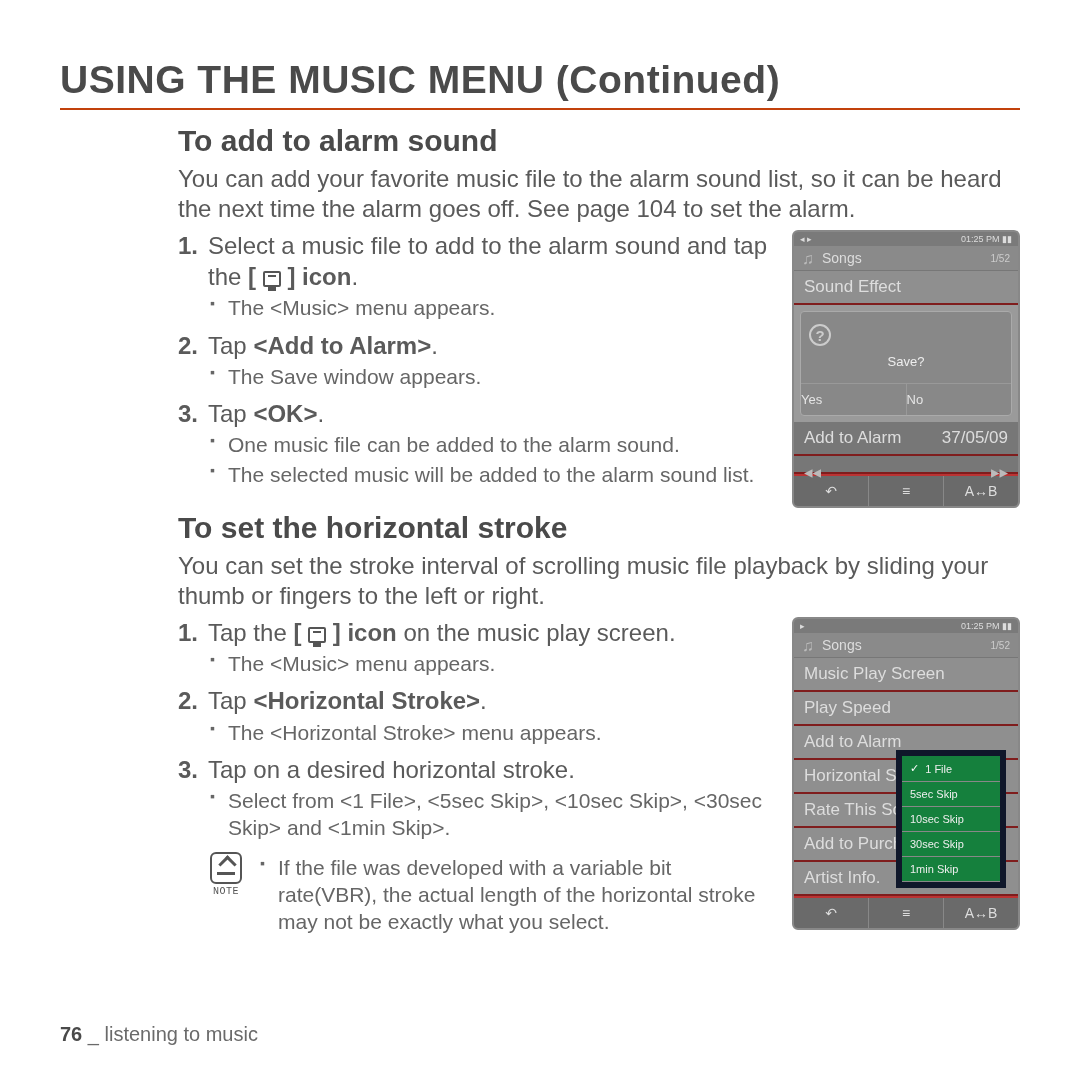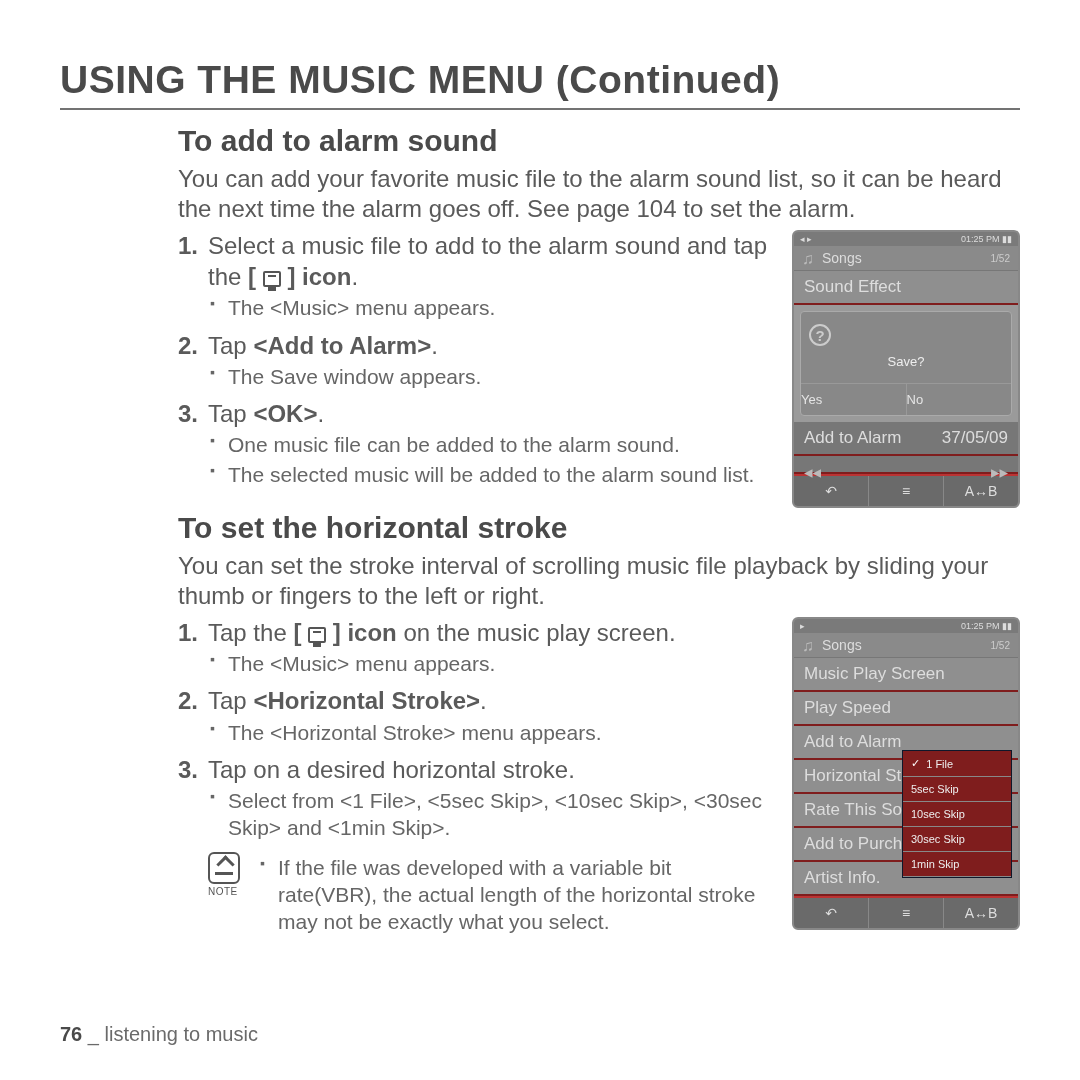--- a/index.html
+++ b/index.html
@@ -9,21 +9,21 @@
     background: #fff;
     font-family: Arial, Helvetica, sans-serif;
     color: #5a5a5a;
     position: relative;
     padding: 58px 60px 0 60px;
   }
   h1.title {
     font-size: 39px;
     font-weight: bold;
     color: #4a4a4a;
-    border-bottom: 2px solid #737373;
+    border-bottom: 2px solid #c2410c;
     padding-bottom: 6px;
     margin-bottom: 14px;
     letter-spacing: 0.5px;
   }
   h2.subhead {
     font-size: 30px;
     font-weight: bold;
     color: #4a4a4a;
     margin-top: 8px;
     margin-bottom: 6px;
@@ -103,24 +103,25 @@
   .note-row {
     display: flex;
     gap: 14px;
     margin-top: 10px;
     padding-left: 30px;
   }
   .note-badge {
     width: 36px;
     display: flex;
     flex-direction: column;
-    align-items: flex-start;
+    align-items: center;
     font-size: 10px;
     letter-spacing: 0.5px;
     color: #555;
+    font-family: Liberation Mono, monospace;
   }
   .note-badge .box {
     width: 32px; height: 32px;
     border: 2px solid #555;
     border-radius: 6px;
     position: relative;
     margin-bottom: 2px;
   }
   .note-badge .box::before {
     content: "";
@@ -175,22 +176,22 @@
   }
   .dialog .qmark{
     width:22px;height:22px;border:2px solid #ccc;border-radius:50%;
     margin:2px 8px 8px 8px;color:#ccc;text-align:center;line-height:20px;font-size:15px;font-weight:bold;
   }
   .dialog .prompt{text-align:center;font-size:13px;color:#eee;margin:8px 0 14px;}
   .dialog .btns{display:flex;}
   .dialog .btns div{flex:1;padding:8px 0;border-top:1px solid #999;font-size:13px;}
   .dialog .btns div:first-child{border-right:1px solid #999;}
   .submenu {
-    position:absolute; right:6px; width:110px;
-    background:#7f1d1d; border:1px solid #0f172a;
+    position:absolute; right:12px; width:110px;
+    background:#15803d; border:6px solid #0f172a;
   }
   .submenu .sm-row{padding:6px 8px;font-size:11px;border-bottom:1px solid #888;color:#eee;display:flex;align-items:center;gap:4px;}
   .submenu .sm-row.sel::before{content:"✓";font-size:11px;color:#fff;margin-right:2px;}
   .device2-body{position:relative;min-height:230px;}
   .dev-footer{
     display:flex;background:#6a6a6a;border-top:2px solid #b33;
     height:32px;
   }
   .dev-footer .fbtn{flex:1;display:flex;align-items:center;justify-content:center;color:#ddd;font-size:14px;}
   .dev-footer .fbtn+.fbtn{border-left:1px solid #888;}

